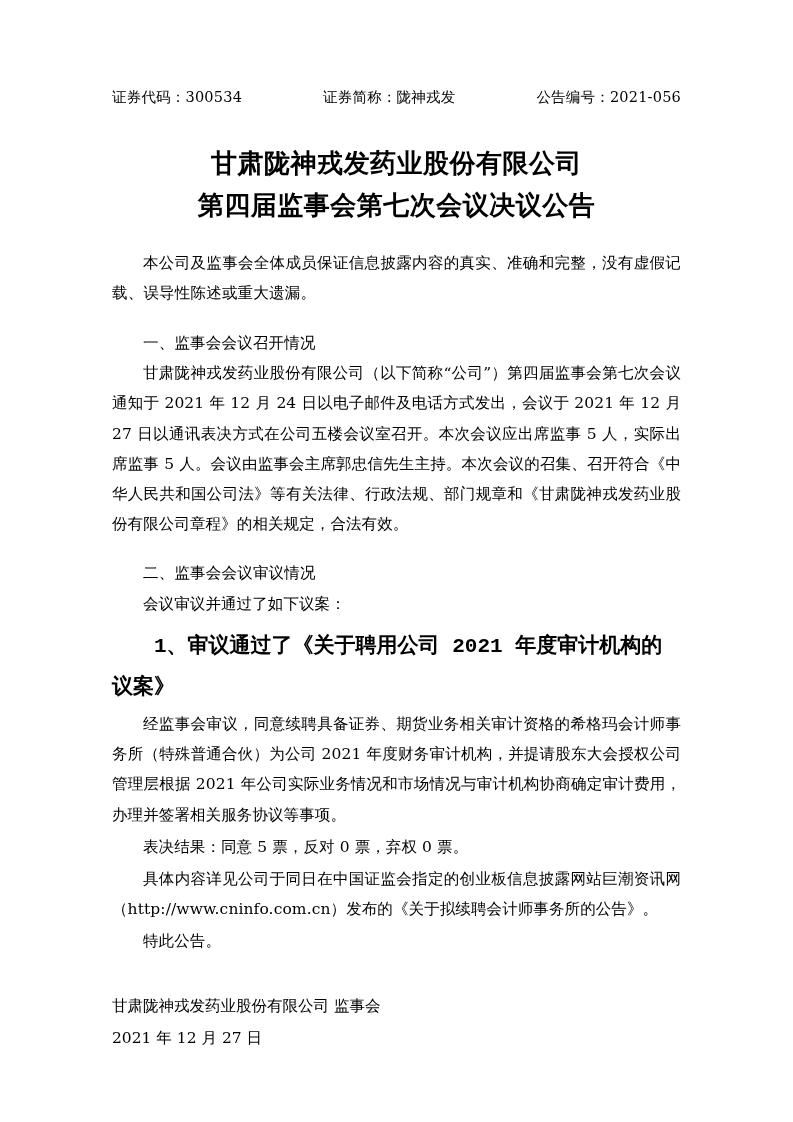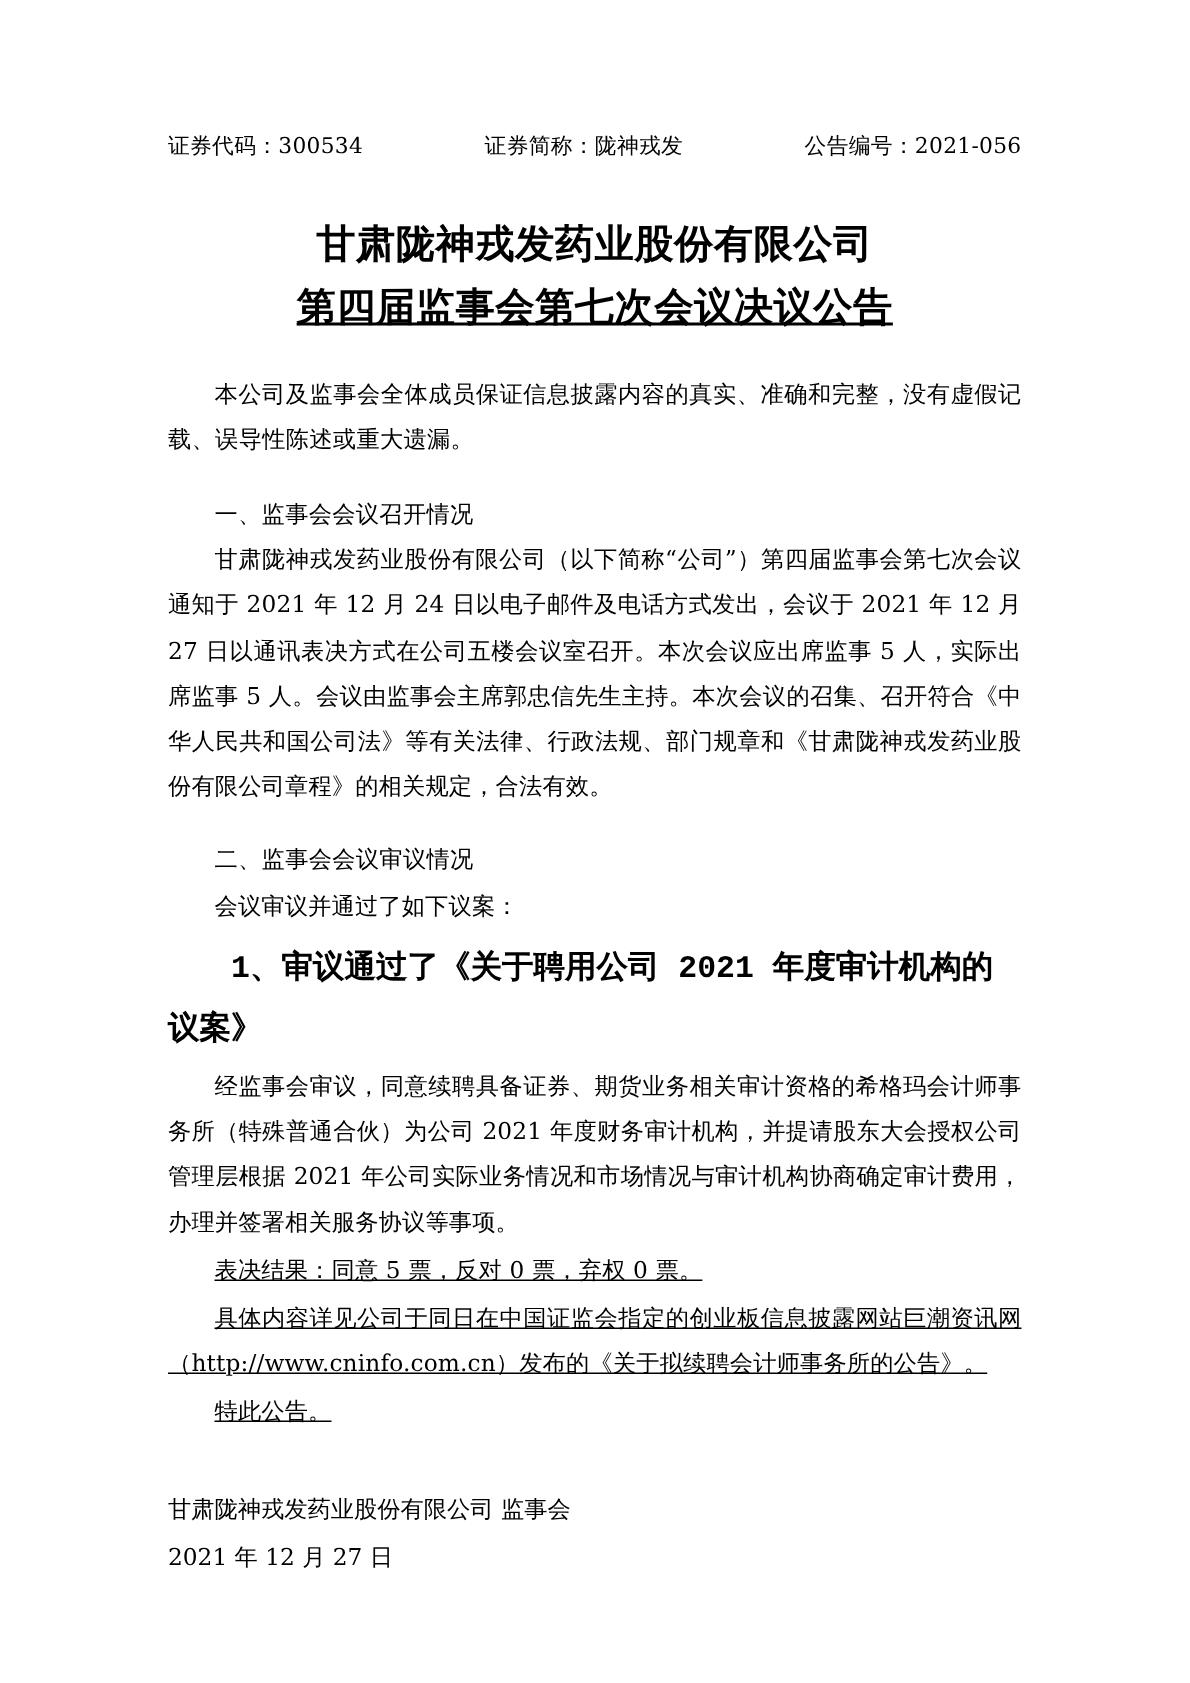--- a/index.html
+++ b/index.html
@@ -40,21 +40,20 @@
   }
   .doc-title {
     text-align: center;
     font-size: 26px;
     font-weight: bold;
     line-height: 1.6;
     letter-spacing: 0.5px;
   }
   .doc-title .line2 {
     display: block;
-    text-decoration: underline;
   }
   .statement {
     margin-top: 22px;
     font-size: 15.5px;
     font-weight: normal;
     line-height: 1.95;
     text-align: justify;
     text-indent: 2em;
     letter-spacing: 0.2px;
   }
@@ -69,21 +68,20 @@
   p.body {
     margin: 0;
     font-size: 15.5px;
     line-height: 1.95;
     text-align: justify;
     text-indent: 2em;
     letter-spacing: 0.1px;
   }
   p.body.tight {
     margin-top: 2px;
-    text-decoration: underline;
   }
   .sub-head {
     margin-top: 8px;
     font-size: 21px;
     font-weight: bold;
     text-indent: 2em;
     line-height: 1.95;
     font-family: Liberation Mono, monospace;
   }
   .sign {

